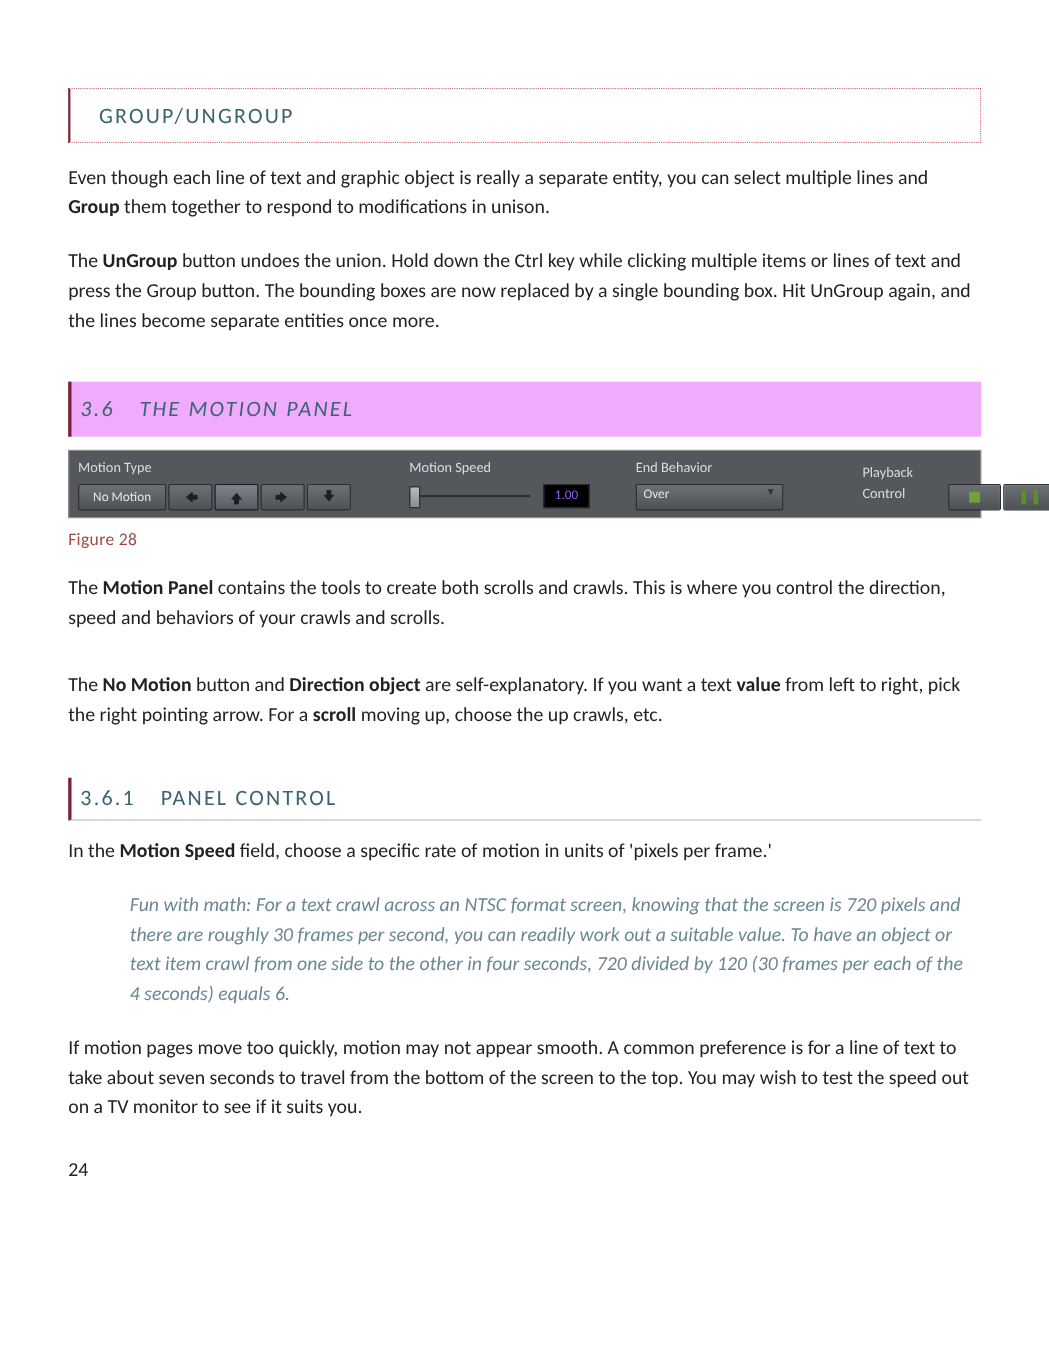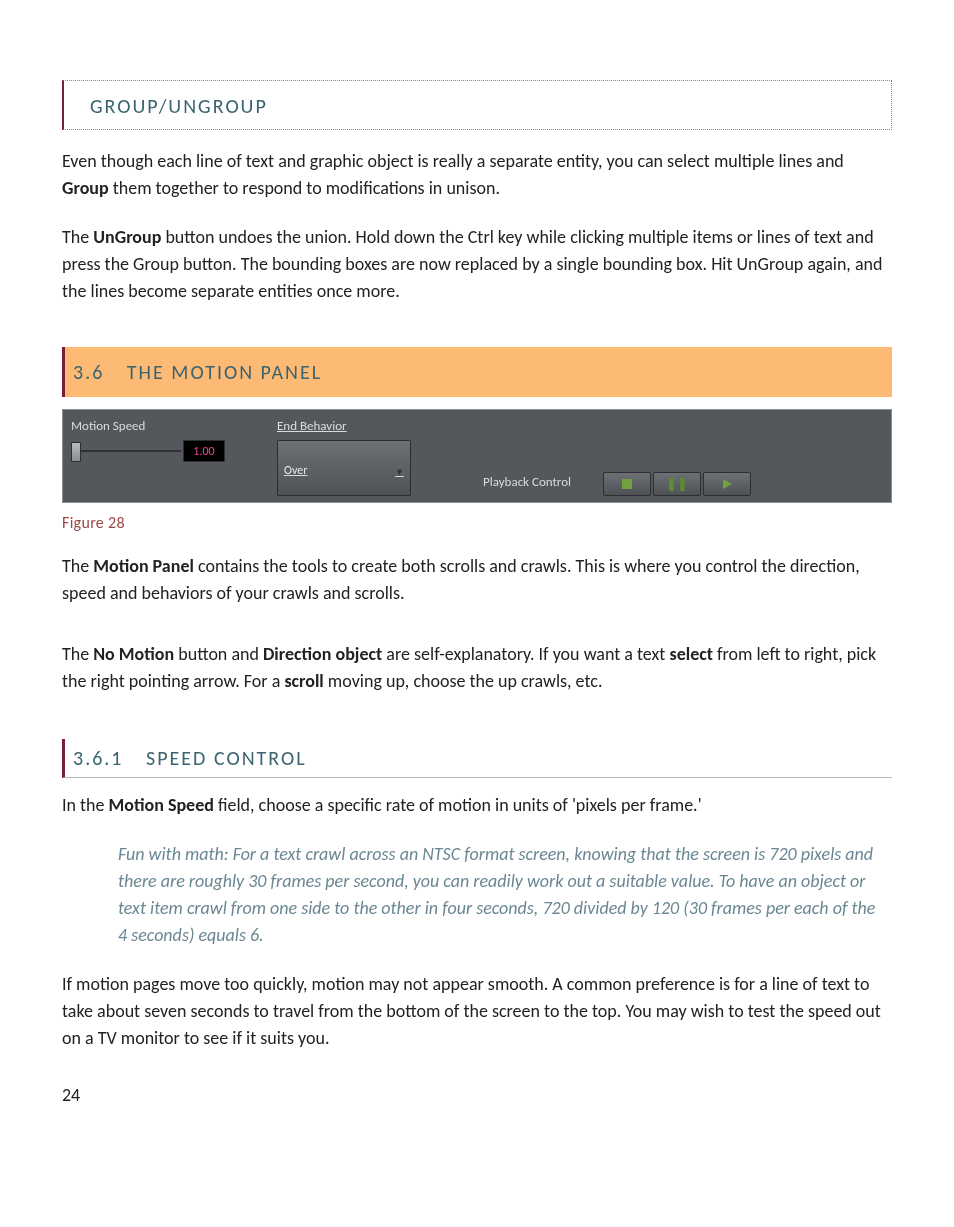--- a/index.html
+++ b/index.html
@@ -20,27 +20,28 @@
     margin-bottom:18px;
   }
   .subsection-title{
     color:#3a6470;
     letter-spacing:2px;
     font-size:20px;
   }
   p{ margin:0 0 22px 0; }
   .bold{ font-weight:700; }
   .section-head{
-    background:#fdba74;
+    background:#f0abfc;
     border-left:3px solid #7a1f35;
     padding:10px 6px 10px 8px;
     margin:42px 0 12px 0;
     letter-spacing:2px;
     color:#3a6470;
     font-size:20px;
+    font-style:italic;
   }
   .section-num{ padding-right:16px; }
   .panel-shot{
     background:#54575c;
     border:1px solid #8d8f93;
     padding:0;
     margin:10px 0 6px 0;
     display:flex;
     font-size:13px;
     color:#d8dbe0;
@@ -61,29 +62,29 @@
   .slider-track{
     position:relative; width:110px; height:22px;
     display:flex; align-items:center;
   }
   .slider-track .rail{ height:2px; background:#2e3033; width:100%; }
   .slider-track .knob{
     position:absolute; left:0; top:2px; width:8px; height:18px;
     background:linear-gradient(#b8bbc0,#8a8d92); border:1px solid #2c2e31;
   }
   .speed-val{
-    background:#000; border:1px solid #2c2e31; color:#ec4899;
+    background:#000; border:1px solid #2c2e31; color:#8b5cf6;
     height:20px; width:40px; display:flex; align-items:center; justify-content:center;
-    font-size:12px; margin-left:0;
+    font-size:12px; margin-left:10px;
   }
   .dropdown{
     background:linear-gradient(#6d7075,#4e5156);
     border:1px solid #2c2e31; height:22px; width:120px;
-    display:flex; align-items:flex-end; justify-content:space-between;
-    padding:16px 6px; font-size:12px; color:#e3e5e8; border-radius:1px;
+    display:flex; align-items:flex-start; justify-content:space-between;
+    padding:0 6px; font-size:12px; color:#e3e5e8; border-radius:1px;
   }
   .dropdown .caret{ font-size:9px; color:#333; }
   .play-btns{ display:flex; gap:2px; }
   .play-btns .btn{ min-width:34px; }
   .caption{ color:#9a4b46; font-size:16px; font-weight:400; margin:8px 0 18px 0; letter-spacing:.3px; }
   .subhead{
     border-left:3px solid #7a1f35;
     padding:4px 0 4px 8px;
     margin:44px 0 14px 0;
     letter-spacing:2px;
@@ -116,33 +117,61 @@
 <p>
   <span>The </span><span class="bold">UnGroup</span><span> button undoes the union. Hold down the Ctrl key while clicking multiple items or lines of text and press the Group button. The bounding boxes are now replaced by a single bounding box. Hit UnGroup again, and the lines become separate entities once more.</span>
 </p>
 
 <div class="section-head">
   <span class="section-num">3.6</span>
   <span>THE MOTION PANEL</span>
 </div>
 
 <div class="panel-shot">
+  <div class="col" style="flex:0 0 285px;">
+    <div class="col-label">Motion Type</div>
+    <div class="btnrow">
+      <div class="btn" style="min-width:66px;">
+          <span>No Motion</span>
+        </div>
+      <div class="btn arrow-icon">
+        <svg viewBox="0 0 16 16">
+            <path d="M10 3l-6 5 6 5V10h5V6h-5z"></path>
+          </svg>
+      </div>
+      <div class="btn selected arrow-icon">
+        <svg viewBox="0 0 16 16">
+            <path d="M3 10l5-6 5 6H10v5H6v-5z"></path>
+          </svg>
+      </div>
+      <div class="btn arrow-icon">
+        <svg viewBox="0 0 16 16">
+            <path d="M6 3l6 5-6 5V10H1V6h5z"></path>
+          </svg>
+      </div>
+      <div class="btn arrow-icon">
+        <svg viewBox="0 0 16 16">
+            <path d="M3 6l5 6 5-6H10V1H6v5z"></path>
+          </svg>
+      </div>
+    </div>
+  </div>
 
   <div class="col" style="flex:0 0 190px;">
     <div class="col-label">Motion Speed</div>
     <div class="btnrow">
       <div class="slider-track">
         <div class="rail"></div>
         <div class="knob"></div>
       </div>
       <div class="speed-val">1.00</div>
     </div>
   </div>
 
-  <div class="col" style="flex:0 0 190px;text-decoration:underline;">
+  <div class="col" style="flex:0 0 190px;">
     <div class="col-label">End Behavior</div>
     <div class="dropdown">
       <span>Over</span>
       <span class="caret">▼</span>
     </div>
   </div>
 
   <div class="col" style="flex:1; display:flex; align-items:flex-end;">
     <div class="col-label" style="align-self:flex-end; padding-right:32px;">Playback Control</div>
     <div class="play-btns">
@@ -163,26 +192,26 @@
   </div>
 </div>
 
 <div class="caption">Figure 28</div>
 
 <p>
   <span>The </span><span class="bold">Motion Panel</span><span> contains the tools to create both scrolls and crawls.  This is where you control the direction, speed and behaviors of your crawls and scrolls.</span>
 </p>
 
 <p style="margin-top:34px;">
-  <span>The </span><span class="bold">No Motion</span><span> button and </span><span class="bold">Direction object</span><span> are self-explanatory. If you want a text </span><span class="bold">select</span><span> from left to right, pick the right pointing arrow. For a </span><span class="bold">scroll</span><span> moving up, choose the up crawls, etc.</span>
+  <span>The </span><span class="bold">No Motion</span><span> button and </span><span class="bold">Direction object</span><span> are self-explanatory. If you want a text </span><span class="bold">value</span><span> from left to right, pick the right pointing arrow. For a </span><span class="bold">scroll</span><span> moving up, choose the up crawls, etc.</span>
 </p>
 
 <div class="subhead">
   <span class="section-num">3.6.1</span>
-  <span>SPEED CONTROL</span>
+  <span>PANEL CONTROL</span>
 </div>
 
 <p>
   <span>In the </span><span class="bold">Motion Speed</span><span> field, choose a specific rate of motion in units of 'pixels per frame.'</span>
 </p>
 
 <p class="tip">Fun with math: For a text crawl across an NTSC format screen, knowing that the screen is 720 pixels and there are roughly 30 frames per second, you can readily work out a suitable value.  To have an object or text item crawl from one side to the other in four seconds, 720 divided by 120 (30 frames per each of the 4 seconds) equals 6.</p>
 
 <p>If motion pages move too quickly, motion may not appear smooth. A common preference is for a line of text to take about seven seconds to travel from the bottom of the screen to the top. You may wish to test the speed out on a TV monitor to see if it suits you.</p>
 

